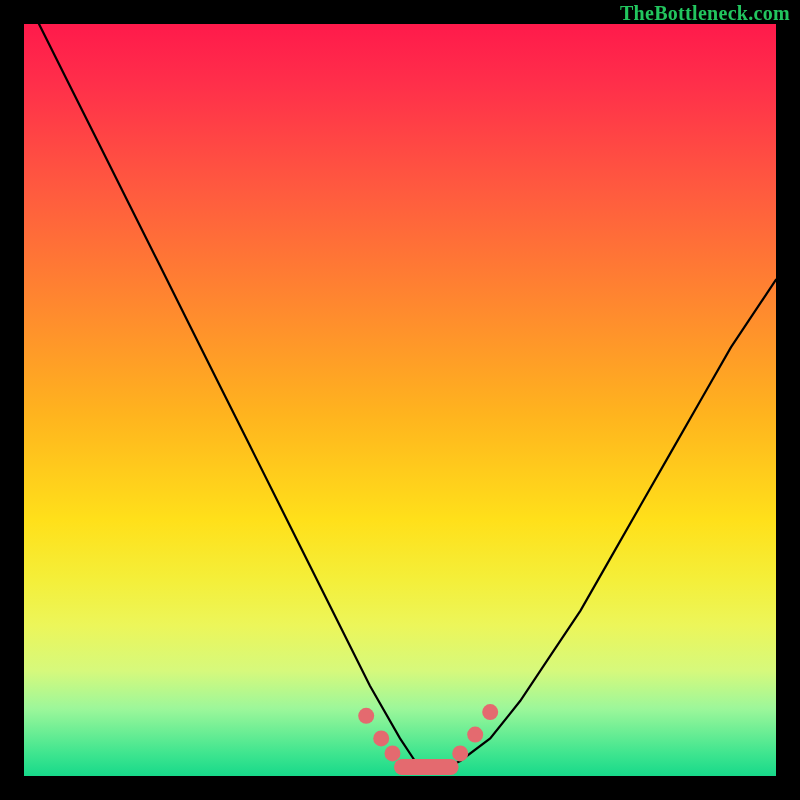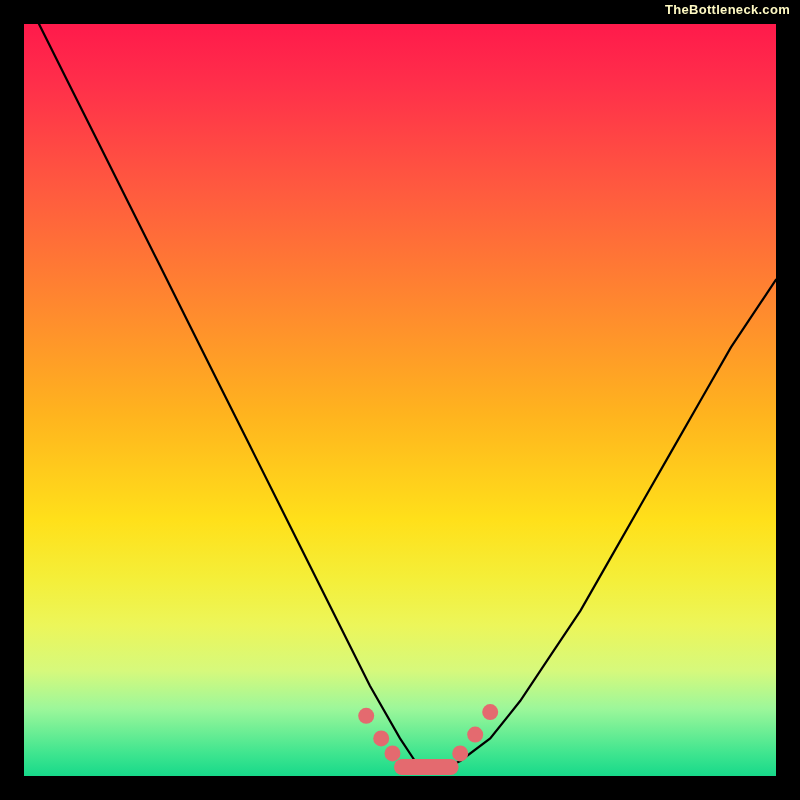--- a/index.html
+++ b/index.html
@@ -58,25 +58,26 @@
     stroke: none;
   }
   .capsule {
     fill: #e46a6f;
     stroke: none;
   }
   .watermark {
     position: absolute;
     top: 2px;
     right: 10px;
-    color: #fef9c3;
-    font-size: 13px;
+    color: #22c55e;
+    font-size: 20px;
     font-weight: 600;
     letter-spacing: 0.3px;
     user-select: none;
+    font-family: Liberation Serif, serif;
   }
 </style>
 </head>
 <body>
 
 <div class="frame">
   <div class="plot-area"></div>
 
   <svg class="overlay" viewBox="0 0 752 752">
     <path id="curvePath" class="curve" d="M15.0 0.0 L45.1 60.2 L75.2 120.3 L105.3 180.5 L135.4 240.6 L165.4 300.8 L195.5 361.0 L225.6 421.1 L255.7 481.3 L285.8 541.4 L315.8 601.6 L345.9 661.8 L376.0 714.4 L391.0 737.0 L406.1 744.5 L421.1 744.5 L436.2 737.0 L466.2 714.4 L496.3 676.8 L526.4 631.7 L556.5 586.6 L586.6 533.9 L616.6 481.3 L646.7 428.6 L676.8 376.0 L706.9 323.4 L737.0 278.2 L752.0 255.7"></path>

